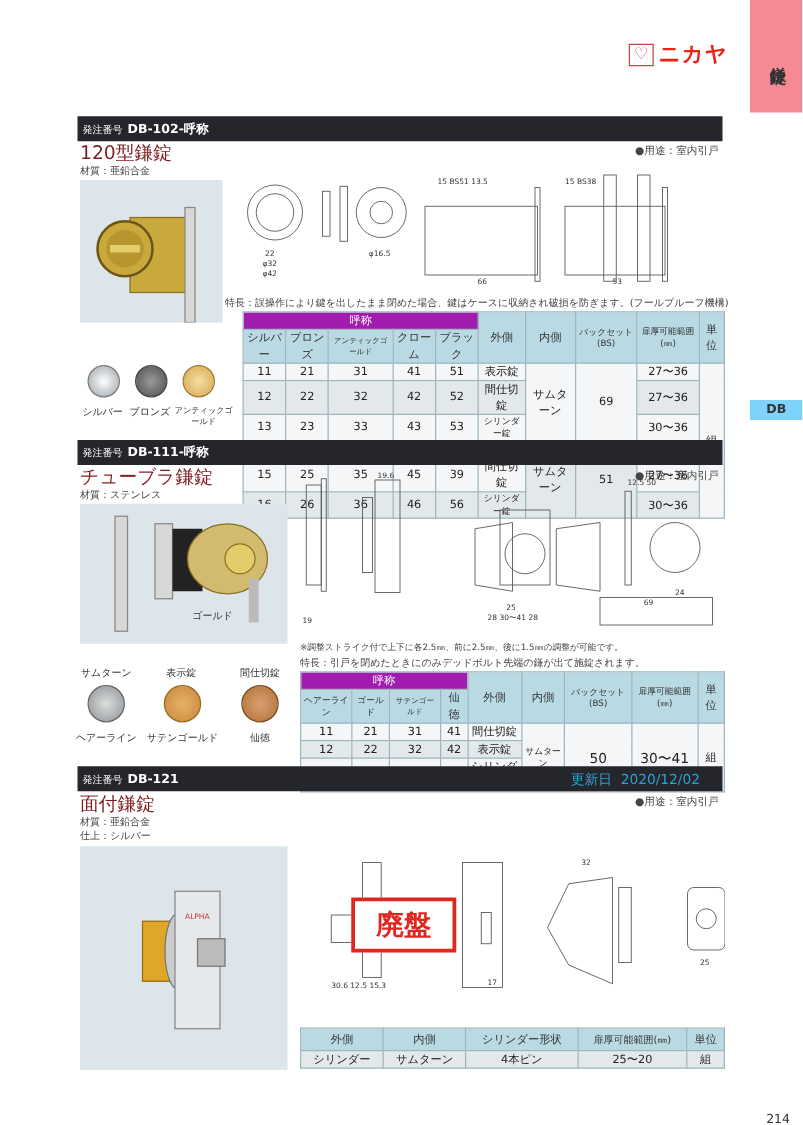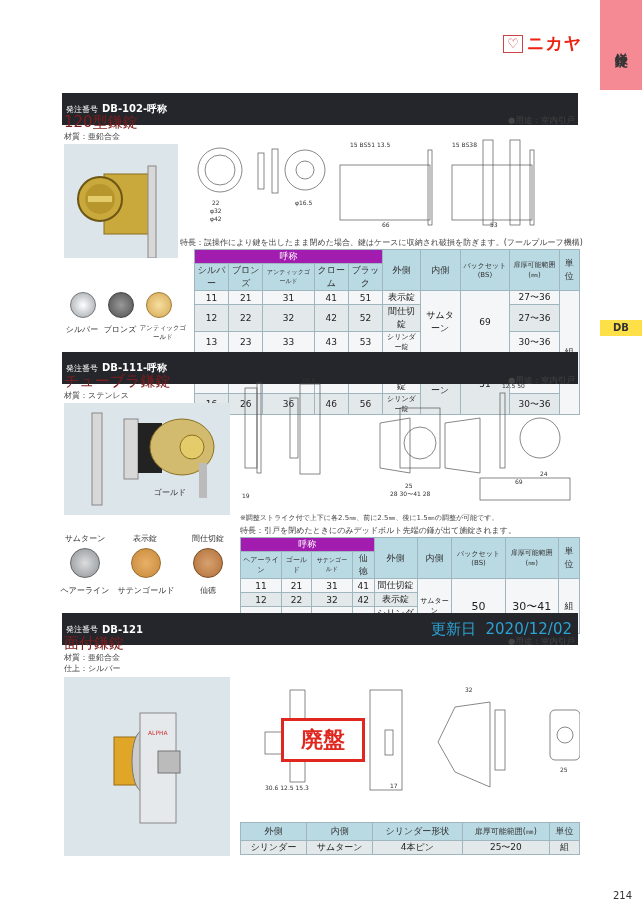--- a/index.html
+++ b/index.html
@@ -1,26 +1,26 @@
 <!DOCTYPE html>
 <html><head>
 <meta charset="utf-8">
 <style>
 *{box-sizing:border-box;margin:0;padding:0}
 body{width:642px;height:900px;background:#fff;font-family:"DejaVu Sans",sans-serif;color:#222;position:relative;overflow:hidden}
 .sidetab{position:absolute;left:600px;top:0;width:42px;height:90px;background:#f58a95;display:flex;justify-content:center;align-items:center}
 .sidetab span{writing-mode:vertical-rl;font-size:13px;font-weight:bold;color:#333;letter-spacing:2px}
-.db-badge{position:absolute;left:600px;top:320px;width:42px;height:16px;background:#fde047;color:#333;font-size:10px;font-weight:bold;text-align:center;line-height:16px}
+.db-badge{position:absolute;left:600px;top:320px;width:42px;height:16px;background:#7dd3fc;color:#333;font-size:10px;font-weight:bold;text-align:center;line-height:16px}
 .logo{position:absolute;left:503px;top:32px;display:flex;align-items:center;gap:4px}
 .logo .heart{width:20px;height:18px;border:1px solid #c44;display:flex;align-items:center;justify-content:center;color:#c44;font-size:13px;line-height:1}
 .logo .name{color:#e21;font-weight:bold;font-size:17px;letter-spacing:1px}
-.section-bar{position:absolute;left:62px;width:516px;height:32px;background:#25262b;color:#fff;display:flex;align-items:center;padding-left:4px}
+.section-bar{position:absolute;left:62px;width:516px;height:20px;background:#25262b;color:#fff;display:flex;align-items:center;padding-left:4px}
 .section-bar .lbl{font-size:8px;margin-right:4px}
 .section-bar .code{font-size:10px;font-weight:bold}
-.section-bar .upd{margin-left:auto;margin-right:6px;color:#2aa3d4;font-size:15px}
+.section-bar .upd{margin-left:auto;margin-right:18px;color:#2aa3d4;font-size:11px}
 .ptitle{position:absolute;left:64px;font-size:15px;color:#7f1d1d}
 .meta{position:absolute;left:64px;font-size:8px;color:#444;line-height:11px}
 .usage{position:absolute;left:508px;font-size:8.5px;color:#444}
 .photo{position:absolute;background:#dce5ea}
 .caption{position:absolute;font-size:8px;color:#333;text-align:center}
 .knob{position:absolute;border-radius:50%}
 .note{position:absolute;font-size:8px;color:#444;white-space:nowrap}
 table{border-collapse:collapse;position:absolute;font-size:9px}
 td,th{border:1px solid #9fb6bf;text-align:center;height:11px;padding:0 2px;font-weight:normal}
 th.dark{background:#a21caf;color:#fff}

